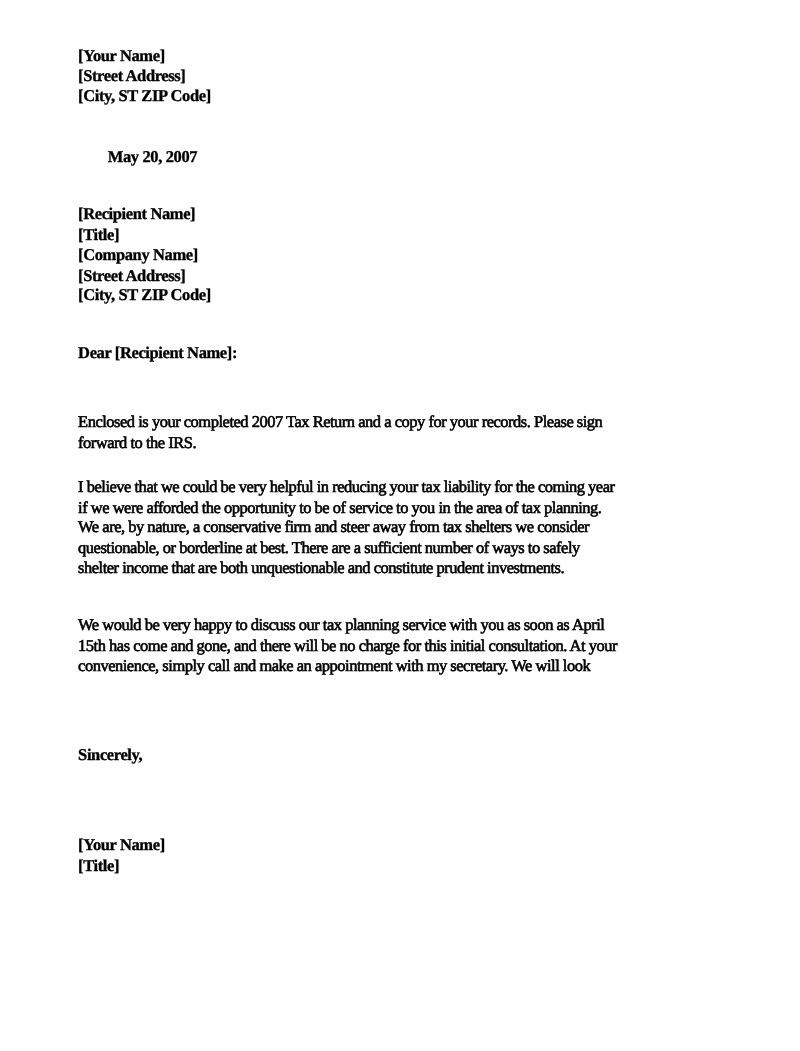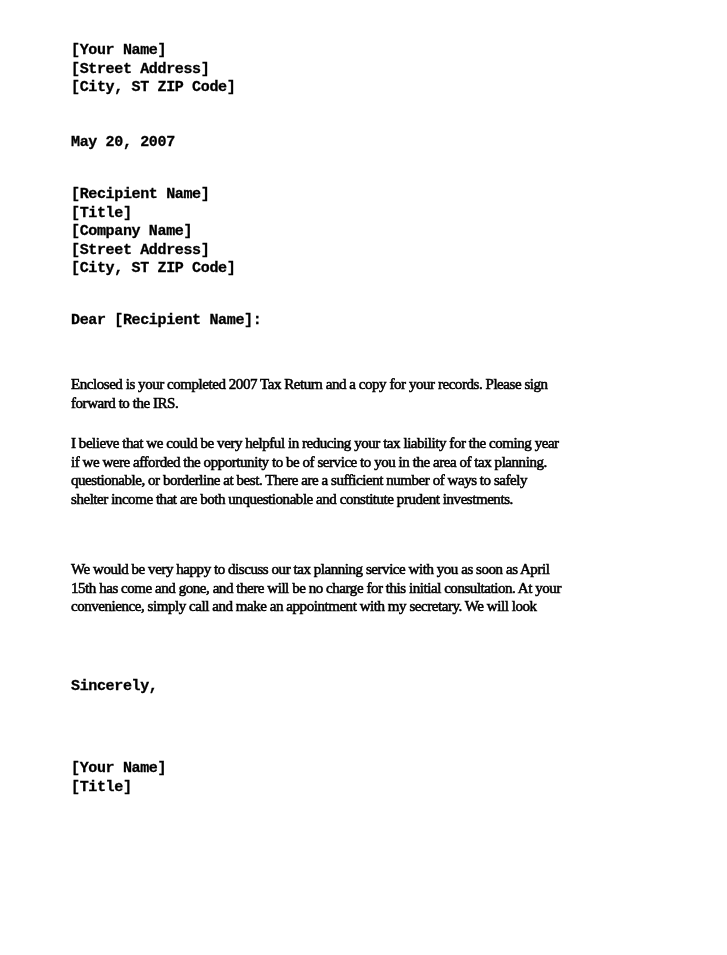--- a/index.html
+++ b/index.html
@@ -22,37 +22,37 @@
       top: 42px;
       width: 590px;
     }
     .line {
       display: block;
       line-height: 18.6px;
       white-space: nowrap;
       font-weight: bold;
       letter-spacing: -0.35px;
     }
-    .block { position: absolute; left: 0; font-family: Liberation Mono, monospace; }
+    .block { position: absolute; left: 0; }
     .para { position: absolute; left: 0; width: 590px; }
     .para .line { font-weight: normal; -webkit-text-stroke: 0.55px #000; letter-spacing: -0.45px; }
     .bold .line { -webkit-text-stroke: 0.3px #000; }
   </style>
 </head>
 <body>
 
 <div class="page">
 
   <div class="block bold" style="top:0px;">
     <span class="line">[Your Name]</span>
     <span class="line">[Street Address]</span>
     <span class="line">[City, ST  ZIP Code]</span>
   </div>
 
-  <div class="block bold" style="top:92px;">
+  <div class="block bold" style="top:92px;margin-left:27px;">
     <span class="line">May 20, 2007</span>
   </div>
 
   <div class="block bold" style="top:144px;">
     <span class="line">[Recipient Name]</span>
     <span class="line">[Title]</span>
     <span class="line">[Company Name]</span>
     <span class="line">[Street Address]</span>
     <span class="line">[City, ST  ZIP Code]</span>
   </div>
@@ -62,20 +62,21 @@
   </div>
 
   <div class="para" style="top:333px;">
     <span class="line">Enclosed is your completed 2007 Tax Return and a copy for your records.  Please sign</span>
     <span class="line">forward to the IRS.</span>
   </div>
 
   <div class="para" style="top:392px;">
     <span class="line">I believe that we could be very helpful in reducing your tax liability for the coming year</span>
     <span class="line">if we were afforded the opportunity to be of service to you in the area of tax planning.</span>
+    <span class="line">We are, by nature, a conservative firm and steer away from tax shelters we consider</span>
     <span class="line">questionable, or borderline at best.  There are a sufficient number of ways to safely</span>
     <span class="line">shelter income that are both unquestionable and constitute prudent investments.</span>
   </div>
 
   <div class="para" style="top:518px;">
     <span class="line">We would be very happy to discuss our tax planning service with you as soon as April</span>
     <span class="line">15th has come and gone, and there will be no charge for this initial consultation.  At your</span>
     <span class="line">convenience, simply call and make an appointment with my secretary.  We will look</span>
   </div>
 

